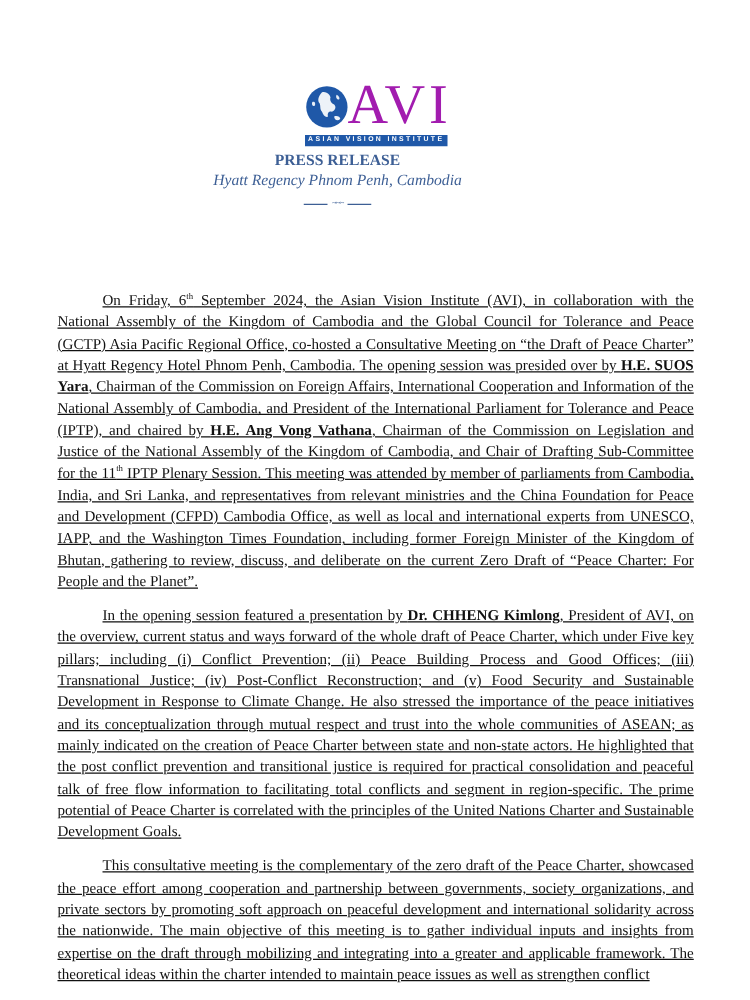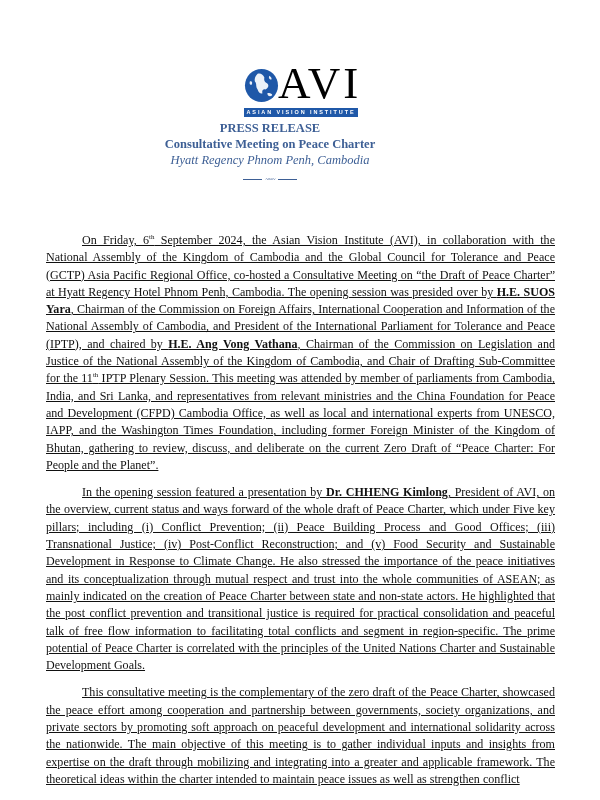--- a/index.html
+++ b/index.html
@@ -1,19 +1,19 @@
 <!DOCTYPE html>
 <html><head>
   <meta charset="utf-8">
   <style>
     html, body { margin: 0; padding: 0; background: #ffffff; }
     body { width: 600px; height: 800px; overflow: hidden; position: relative; font-family: "Liberation Serif", "DejaVu Serif", serif; color: #111; }
     .logo { position: absolute; left: 244px; top: 68px; width: 114px; height: 54px; }
     .globe { position: absolute; left: 0; top: 0; width: 35px; height: 35px; }
-    .avi-text { position: absolute; left: 34px; top: -7px; font-family: "Liberation Serif", serif; font-size: 45px; color: #000000; letter-spacing: 3px; line-height: 45px; }
+    .avi-text { position: absolute; left: 34px; top: -7px; font-family: "Liberation Serif", serif; font-size: 45px; color: #a21caf; letter-spacing: 3px; line-height: 45px; }
     .avi-banner { position: absolute; left: 0; top: 40px; width: 114px; height: 9px; background: #1f58a8; color: #fff; font-family: "Liberation Sans", sans-serif; font-size: 5.5px; font-weight: bold; letter-spacing: 1.9px; text-align: center; line-height: 9px; white-space: nowrap; }
     .header-block { position: absolute; left: 0; top: 120px; width: 540px; text-align: center; color: #3d5f95; }
     .hdr-line { font-size: 12.5px; line-height: 16px; }
     .hdr-bold { font-weight: bold; }
     .hdr-italic { font-style: italic; }
     .hdr-line sup { font-size: 7px; vertical-align: 5px; line-height: 0; }
     .divider { position: relative; margin: 8px auto 0 auto; width: 54px; height: 6px; }
     .divider .line { position: absolute; top: 3px; height: 1px; background: #3d5f95; width: 54px; left: 0; }
     .divider .orn { position: absolute; left: 19px; top: 0; width: 16px; height: 6px; background: #fff; color: #3d5f95; font-size: 6px; line-height: 6px; text-align: center; letter-spacing: -1px; }
     .body-text { position: absolute; left: 46px; top: 232px; width: 509px; font-size: 12.05px; line-height: 17.3px; text-align: justify; text-decoration: underline; }
@@ -31,21 +31,20 @@
     <path d="M24 26 C26 25 29 26 29 28 C27 30 24 29 24 26 Z" fill="#ffffff" opacity="0.92"></path>
     <path d="M6 14 C8 13 9 15 8 17 C7 18 5 17 6 14 Z" fill="#ffffff" opacity="0.9"></path>
     <path d="M26 8 C28 9 29 11 28 12 C26 12 25 10 26 8 Z" fill="#ffffff" opacity="0.9"></path>
   </svg>
   <div class="avi-text">AVI</div>
   <div class="avi-banner">ASIAN VISION INSTITUTE</div>
 </div>
 
 <div class="header-block">
   <div class="hdr-line hdr-bold">PRESS RELEASE</div>
-  <div class="hdr-line hdr-bold">Consultative Meeting on Peace Charter</div>
   <div class="hdr-line hdr-italic">Hyatt Regency Phnom Penh, Cambodia</div>
   <div class="divider">
     <div class="line"></div>
     <div class="orn">~◦~◦~</div>
   </div>
 </div>
 
 <div class="body-text">
   <p><span>On Friday, 6</span><sup>th</sup><span> September 2024, the Asian Vision Institute (AVI), in collaboration with the National Assembly of the Kingdom of Cambodia and the Global Council for Tolerance and Peace (GCTP) Asia Pacific Regional Office, co-hosted a Consultative Meeting on “the Draft of Peace Charter” at Hyatt Regency Hotel Phnom Penh, Cambodia. The opening session was presided over by </span><b>H.E. SUOS Yara</b><span>, Chairman of the Commission on Foreign Affairs, International Cooperation and Information of the National Assembly of Cambodia, and President of the International Parliament for Tolerance and Peace (IPTP), and chaired by </span><b>H.E. Ang Vong Vathana</b><span>, Chairman of the Commission on Legislation and Justice of the National Assembly of the Kingdom of Cambodia, and Chair of Drafting Sub-Committee for the 11</span><sup>th</sup><span> IPTP Plenary Session. This meeting was attended by member of parliaments from Cambodia, India, and Sri Lanka, and representatives from relevant ministries and the China Foundation for Peace and Development (CFPD) Cambodia Office, as well as local and international experts from UNESCO, IAPP, and the Washington Times Foundation, including former Foreign Minister of the Kingdom of Bhutan, gathering to review, discuss, and deliberate on the current Zero Draft of “Peace Charter: For People and the Planet”.</span></p>
   <p><span>In the opening session featured a presentation by </span><b>Dr. CHHENG Kimlong</b><span>, President of AVI, on the overview, current status and ways forward of the whole draft of Peace Charter, which under Five key pillars; including (i) Conflict Prevention; (ii) Peace Building Process and Good Offices; (iii) Transnational Justice; (iv) Post-Conflict Reconstruction; and (v) Food Security and Sustainable Development in Response to Climate Change. He also stressed the importance of the peace initiatives and its conceptualization through mutual respect and trust into the whole communities of ASEAN; as mainly indicated on the creation of Peace Charter between state and non-state actors. He highlighted that the post conflict prevention and transitional justice is required for practical consolidation and peaceful talk of free flow information to facilitating total conflicts and segment in region-specific. The prime potential of Peace Charter is correlated with the principles of the United Nations Charter and Sustainable Development Goals.</span></p>

